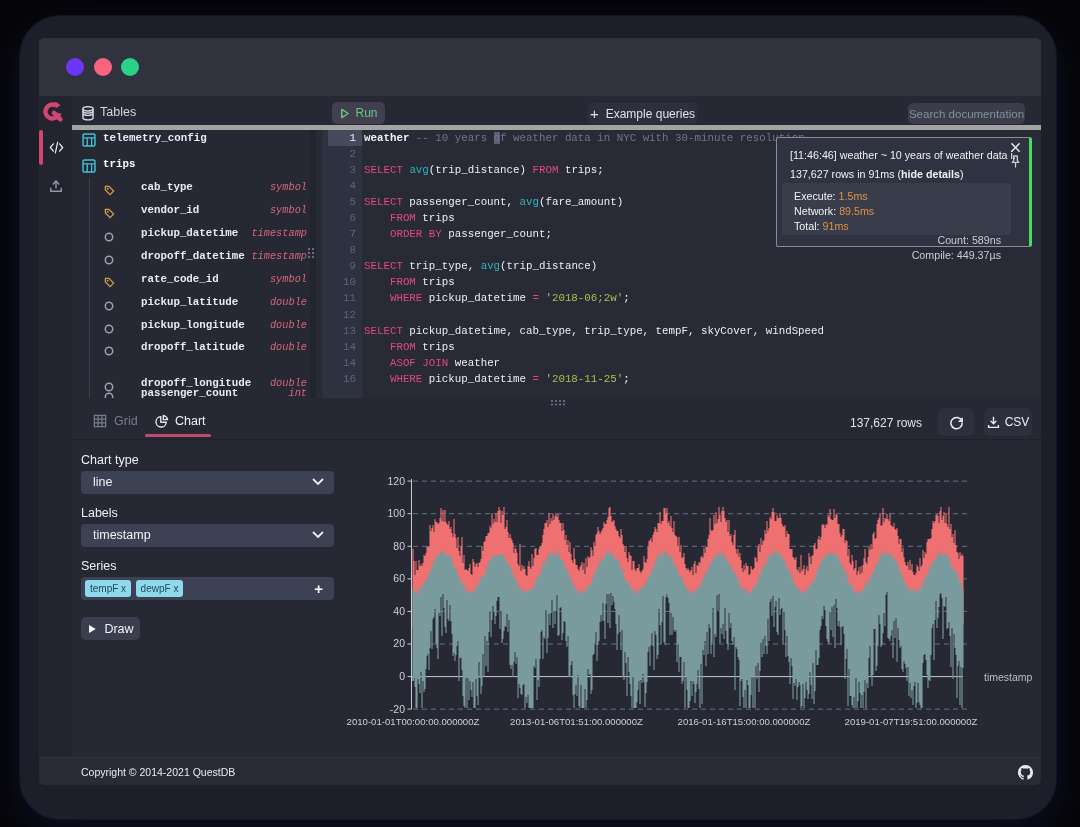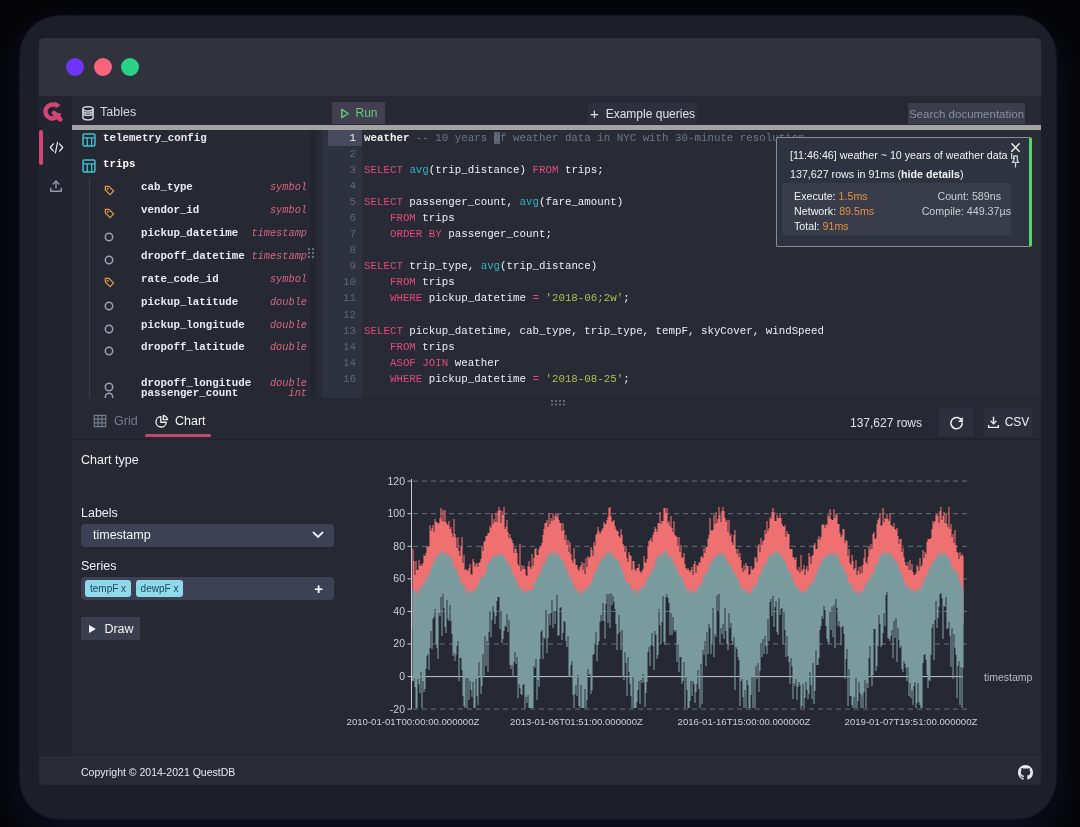--- a/index.html
+++ b/index.html
@@ -7,21 +7,21 @@
 .abs { position:absolute; }
 #frame { left:20px; top:16px; width:1036px; height:803px; border-radius:40px;
   background:#1c1e29; box-shadow:0 14px 40px rgba(25,28,75,.45), 0 0 0 1px #12141d; }
 #app { left:39px; top:38px; width:1002px; height:747px; border-radius:5px;
   overflow:hidden; background:#262834; }
 #titlebar { left:0; top:0; width:1002px; height:58px; background:#30333e; }
 .dot { top:20px; width:18px; height:18px; border-radius:50%; }
 #sidebar { left:0; top:58px; width:33px; height:661px; background:#22242f; }
 #toolbar { left:33px; top:58px; width:969px; height:34px; background:#262834;
   border-bottom:5px solid #a3a3a3; }
-.btn { position:absolute; border-radius:0; font-size:12px; display:flex;
+.btn { position:absolute; border-radius:5px; font-size:12px; display:flex;
   align-items:center; justify-content:center; }
 #tablespanel { left:33px; top:92px; width:244px; height:268px;
   background:#262834; border-right:1px solid #1e202a; }
 .trow { position:absolute; left:0; width:100%; height:22px; }
 .ticon,.cicon { position:absolute; top:4px; }
 .tname,.cname { position:absolute; top:3px; font-family:"Liberation Mono",monospace;
   font-size:10.8px; color:#e9ebf2; font-weight:bold; }
 .cname { font-weight:bold;margin-left:20px; }
 .ctype { position:absolute; right:8px; top:3px; font-family:"Liberation Mono",monospace;
   font-size:10.3px; font-style:italic; color:#d6667e; }
@@ -51,21 +51,21 @@
   line-height:23px; padding-left:12px; }
 .chev { position:absolute; right:10px; top:7px; }
 #footer { left:0; top:719px; width:1002px; height:28px; background:#282b36;
   border-top:1px solid #30323e; }
 #popup { left:737px; top:99px; width:256px; height:110px;
   background:#2f3240; border:1px solid #878d99; border-right:3px solid #4cd964;
   border-radius:2px; font-size:10.7px; color:#f0f1f5; }
 #statbox { position:absolute; left:5px; top:45px; width:229px;
   height:52px; background:#393c4b; border-radius:2px; font-size:10.7px; }
 .sv { color:#e09142; }
-.gr { color:#c9ccd4; }
+.gr { color:#c9ccd4;margin-top:44px; }
 svg text { font-family:"Liberation Sans",sans-serif; }
 .ylab { font-size:10.5px; fill:#ccd0da; text-anchor:end; }
 .xlab { font-size:9.6px; fill:#ccd0da; text-anchor:middle; }
 .dash { stroke:#6b7080; stroke-width:1; stroke-dasharray:5 4; fill:none; }
 .axl { stroke:#c6cad4; stroke-width:1; fill:none; }
 </style></head>
 <body>
 <div class="abs" id="frame"></div>
 <div class="abs" id="app">
   <div class="abs" id="titlebar">
@@ -230,21 +230,21 @@
 <div class="cline" style="top:64.0px"><span class="k">SELECT</span> passenger_count, <span class="f">avg</span>(fare_amount)</div>
 <div class="cline" style="top:31.9px"><span class="k">SELECT</span> <span class="f">avg</span>(trip_distance) <span class="k">FROM</span> trips;</div>
 <div class="cline" style="top:80.1px">    <span class="k">FROM</span> trips</div>
 <div class="cline" style="top:96.2px">    <span class="k">ORDER</span> <span class="k">BY</span> passenger_count;</div>
 <div class="cline" style="top:128.3px"><span class="k">SELECT</span> trip_type, <span class="f">avg</span>(trip_distance)</div>
 <div class="cline" style="top:144.3px">    <span class="k">FROM</span> trips</div>
 <div class="cline" style="top:160.4px">    <span class="k">WHERE</span> pickup_datetime <span class="k">=</span> <span class="s">'2018-06;2w'</span>;</div>
 <div class="cline" style="top:192.5px"><span class="k">SELECT</span> pickup_datetime, cab_type, trip_type, tempF, skyCover, windSpeed</div>
 <div class="cline" style="top:208.6px">    <span class="k">FROM</span> trips</div>
 <div class="cline" style="top:224.6px">    <span class="k">ASOF</span> <span class="k">JOIN</span> weather</div>
-<div class="cline" style="top:240.7px">    <span class="k">WHERE</span> pickup_datetime <span class="k">=</span> <span class="s">'2018-08-25'</span>;</div>
+<div class="cline" style="top:240.7px">    <span class="k">WHERE</span> pickup_datetime <span class="k">=</span> <span class="s">'2018-11-25'</span>;</div>
   </div>
   <div class="abs" id="divider">
     <svg class="abs" style="left:478px;top:1px" width="16" height="7" viewBox="0 0 16 7">
       <g fill="#707689">
           <circle cx="2" cy="2" r="1.1"></circle>
           <circle cx="6" cy="2" r="1.1"></circle>
           <circle cx="10" cy="2" r="1.1"></circle>
           <circle cx="14" cy="2" r="1.1"></circle>
           <circle cx="2" cy="5.5" r="1.1"></circle>
           <circle cx="6" cy="5.5" r="1.1"></circle>
@@ -274,20 +274,25 @@
     <div class="btn" style="left:912px;top:2px;width:48px;height:28px;background:#2d303c;color:#eef0f5">
       <svg width="13" height="13" viewBox="0 0 16 16" style="margin-right:5px">
           <path d="M8 1v8M4.5 6L8 9.5 11.5 6" fill="none" stroke="#eef0f5" stroke-width="1.7"></path>
           <path d="M2 11v3h12v-3" fill="none" stroke="#eef0f5" stroke-width="1.7"></path>
         </svg>
       CSV
     </div>
   </div>
   <div class="abs" id="chartpanel">
     <span class="flabel" style="left:9px;top:13px">Chart type</span>
+    <div class="select" style="top:31px">line
+      <svg class="chev" width="12" height="8" viewBox="0 0 12 8">
+          <path d="M1.5 1.5L6 6l4.5-4.5" fill="none" stroke="#eef0f5" stroke-width="1.8" stroke-linecap="round"></path>
+        </svg>
+    </div>
     <span class="flabel" style="left:9px;top:66px">Labels</span>
     <div class="select" style="top:84px">timestamp
       <svg class="chev" width="12" height="8" viewBox="0 0 12 8">
           <path d="M1.5 1.5L6 6l4.5-4.5" fill="none" stroke="#eef0f5" stroke-width="1.8" stroke-linecap="round"></path>
         </svg>
     </div>
     <span class="flabel" style="left:9px;top:119px">Series</span>
     <div class="select" style="top:137px;padding-left:4px">
       <span style="display:inline-block;background:#8fd9ea;color:#1c4a5e;font-size:10px;border-radius:3px;padding:0 5px;height:17px;line-height:17px;margin-top:3px;vertical-align:top">tempF x</span>
       <span style="display:inline-block;background:#8fd9ea;color:#1c4a5e;font-size:10px;border-radius:3px;padding:0 5px;height:17px;line-height:17px;margin-top:3px;margin-left:1px;vertical-align:top">dewpF x</span>
@@ -351,16 +356,16 @@
         <path d="M2 2l8 8M10 2l-8 8" stroke="#eef0f5" stroke-width="1.6" stroke-linecap="round"></path>
       </svg>
     <svg class="abs" style="right:8px;top:17px" width="11" height="13" viewBox="0 0 12 14">
         <path d="M4 1h4v5l1.5 2h-7L4 6zM6 8v5" stroke="#c9ccd4" stroke-width="1.4" fill="none" stroke-linecap="round" stroke-linejoin="round"></path>
       </svg>
     <div class="abs" id="statbox">
       <div class="abs" style="left:12px;top:7px">Execute: <span class="sv">1.5ms</span></div>
       <div class="abs" style="left:12px;top:22px">Network: <span class="sv">89.5ms</span></div>
       <div class="abs" style="left:12px;top:37px">Total: <span class="sv">91ms</span></div>
       <div class="abs gr" style="right:10px;top:7px">Count: 589ns</div>
-      <div class="abs gr" style="right:0;top:22px">Compile: 449.37µs</div>
+      <div class="abs gr" style="right:10px;top:22px">Compile: 449.37µs</div>
     </div>
   </div>
 </div>
 
 </body></html>

